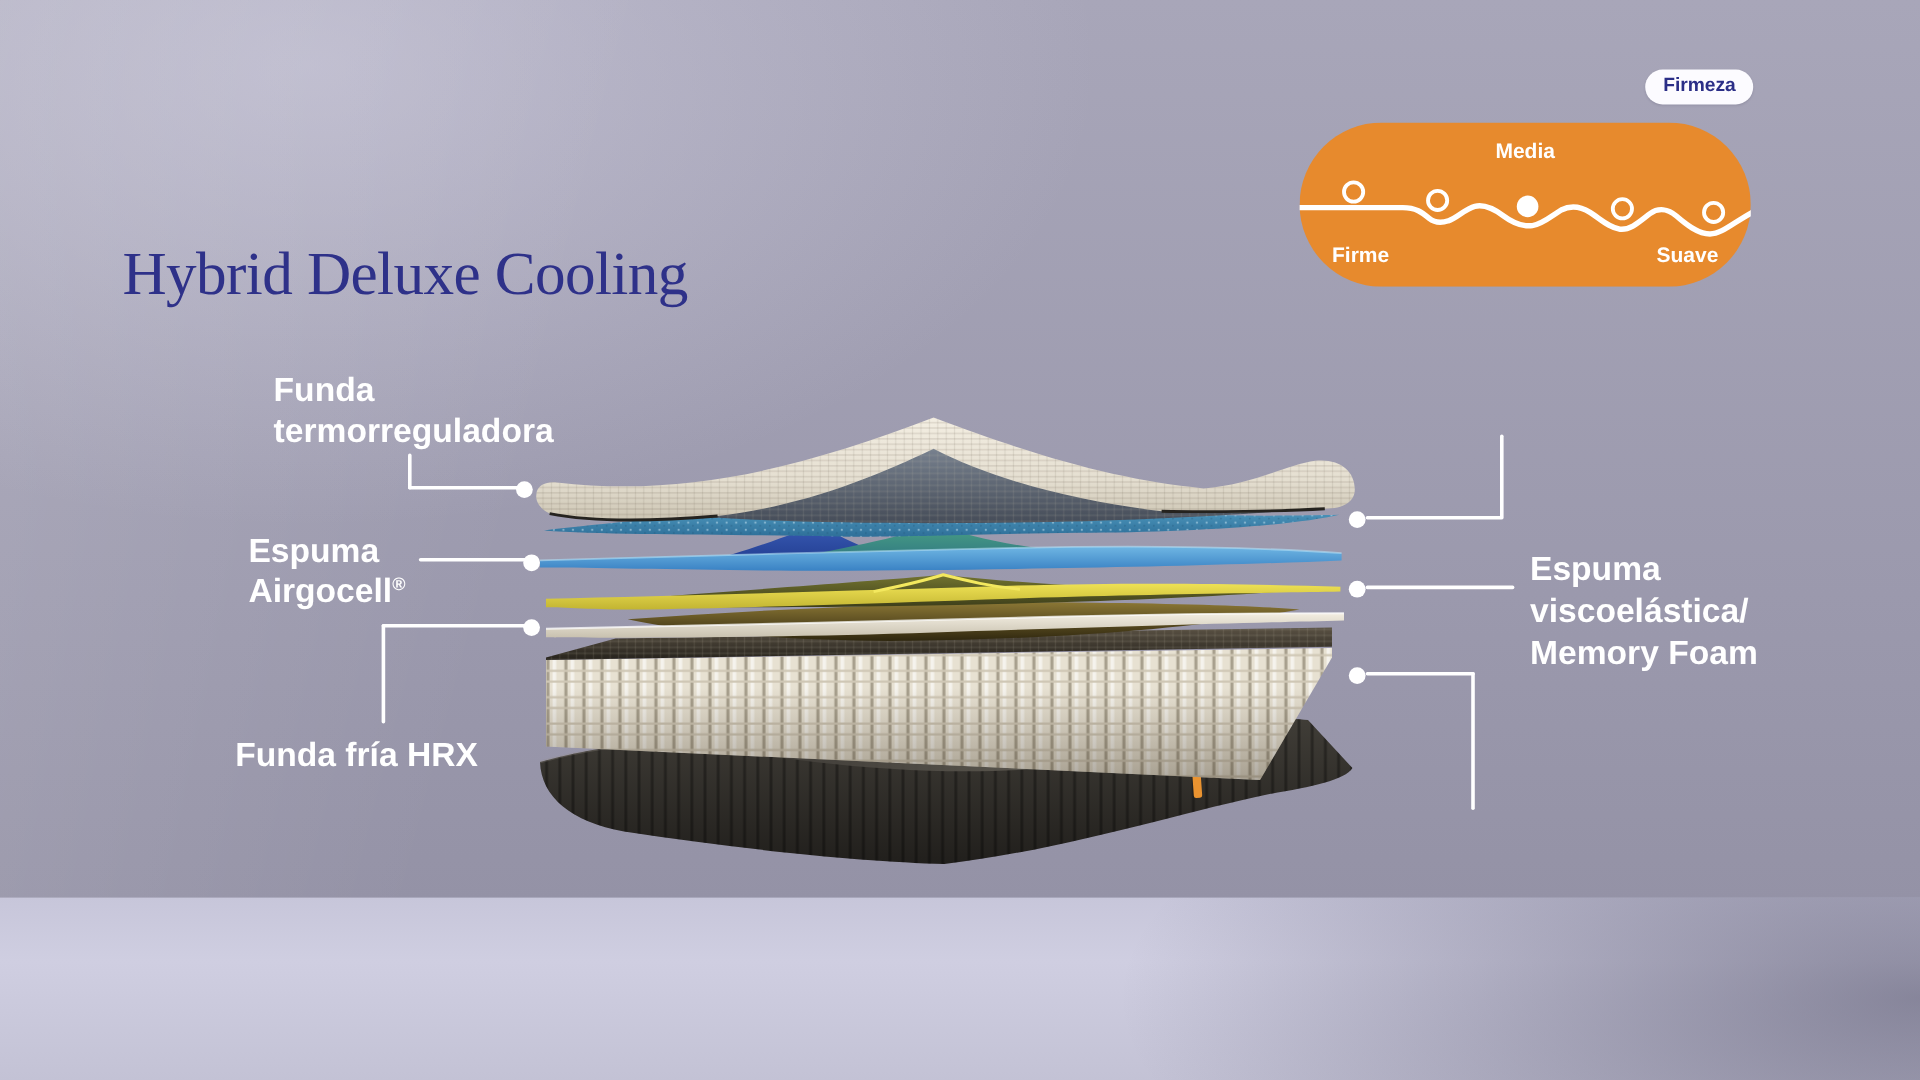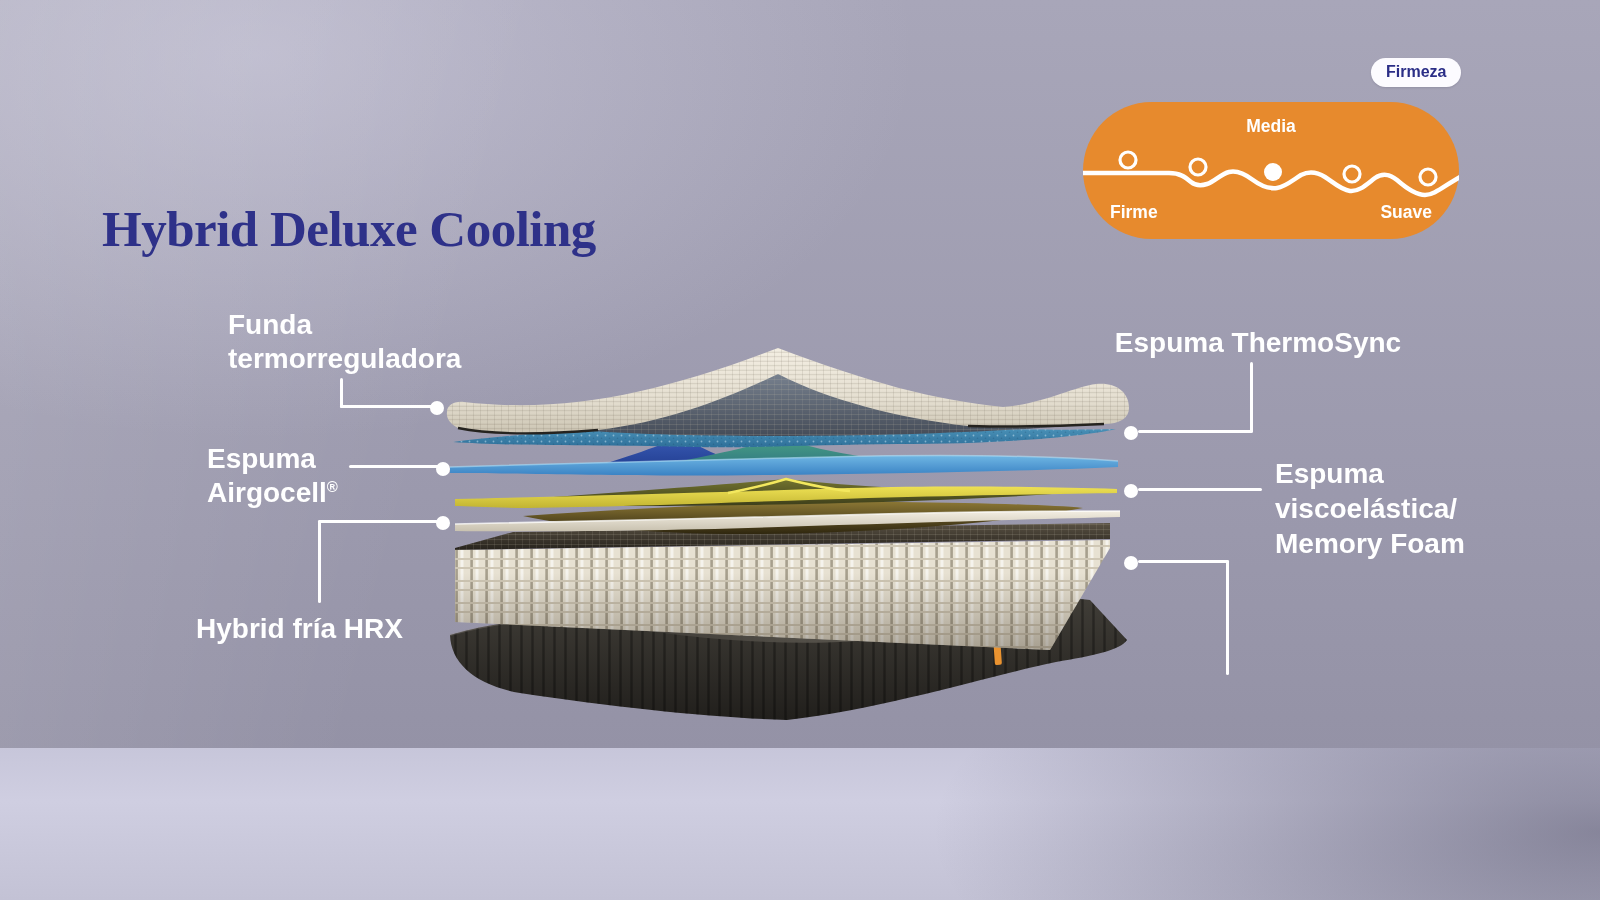--- a/index.html
+++ b/index.html
@@ -12,21 +12,21 @@
       linear-gradient(180deg,#a8a6b9 0%,#9b99ad 55%,#908ea2 100%);
   }
   .floor{
     position:absolute;left:0;top:748px;width:1600px;height:152px;
     background:
       radial-gradient(1150px 430px at 100% 55%, rgba(60,58,82,.48), rgba(60,58,82,0) 58%),
       linear-gradient(180deg,#c7c6da 0%,#cfcee1 35%,#c3c2d5 100%);
   }
   .title{
     position:absolute;left:102px;top:166px;
-    font-family:"Liberation Serif",serif;font-weight:700;
+    font-family:"Liberation Serif",serif;font-weight:400;
     font-size:51px;color:#2e3189;letter-spacing:-0.5px;white-space:nowrap;
   }
   .label{
     position:absolute;color:#ffffff;font-weight:700;font-size:28px;
     line-height:34px;white-space:pre-line;
   }
   .label sup{font-size:15px;vertical-align:super;line-height:0;}
   .label.center{text-align:center;}
   .cline{position:absolute;background:#ffffff;border-radius:2px;}
   .cline.h{height:3px;}
@@ -195,37 +195,36 @@
       <path d="M30,96 C60,102 110,103 170,98 M676,92 C640,94 580,95 540,94" fill="none" stroke="#25231f" stroke-width="2.4"></path>
     </g>
   </svg>
 
   <div class="label" style="left:228px;top:308px"><span>Funda
 termorreguladora</span></div>
   <div class="cline v" style="left:340px;top:378px;height:30px"></div>
   <div class="cline h" style="left:340px;top:405px;width:94px"></div>
   <div class="cdot" style="left:430px;top:401px"></div>
 
-  <div class="label center" style="left:1088px;top:326px;width:340px"><span>Espuma ThermoSync</span></div>
   <div class="cline v" style="left:1250px;top:362px;height:71px"></div>
   <div class="cline h" style="left:1138px;top:430px;width:114px"></div>
   <div class="cdot" style="left:1124px;top:426px"></div>
 
   <div class="label" style="left:207px;top:442px"><span>Espuma
 Airgocell</span><sup>®</sup></div>
   <div class="cline h" style="left:349px;top:465px;width:90px"></div>
   <div class="cdot" style="left:436px;top:462px"></div>
 
   <div class="label" style="left:1275px;top:456px;line-height:35px"><span>Espuma
 viscoelástica/
 Memory Foam</span></div>
   <div class="cline h" style="left:1138px;top:488px;width:124px"></div>
   <div class="cdot" style="left:1124px;top:484px"></div>
 
-  <div class="label" style="left:196px;top:612px"><span>Hybrid fría HRX</span></div>
+  <div class="label" style="left:196px;top:612px"><span>Funda fría HRX</span></div>
   <div class="cline h" style="left:318px;top:520px;width:120px"></div>
   <div class="cline v" style="left:318px;top:520px;height:83px"></div>
   <div class="cdot" style="left:436px;top:516px"></div>
 
   <div class="cline h" style="left:1138px;top:560px;width:91px"></div>
   <div class="cline v" style="left:1226px;top:560px;height:115px"></div>
   <div class="cdot" style="left:1124px;top:556px"></div>
 </div>
 
 </body></html>

